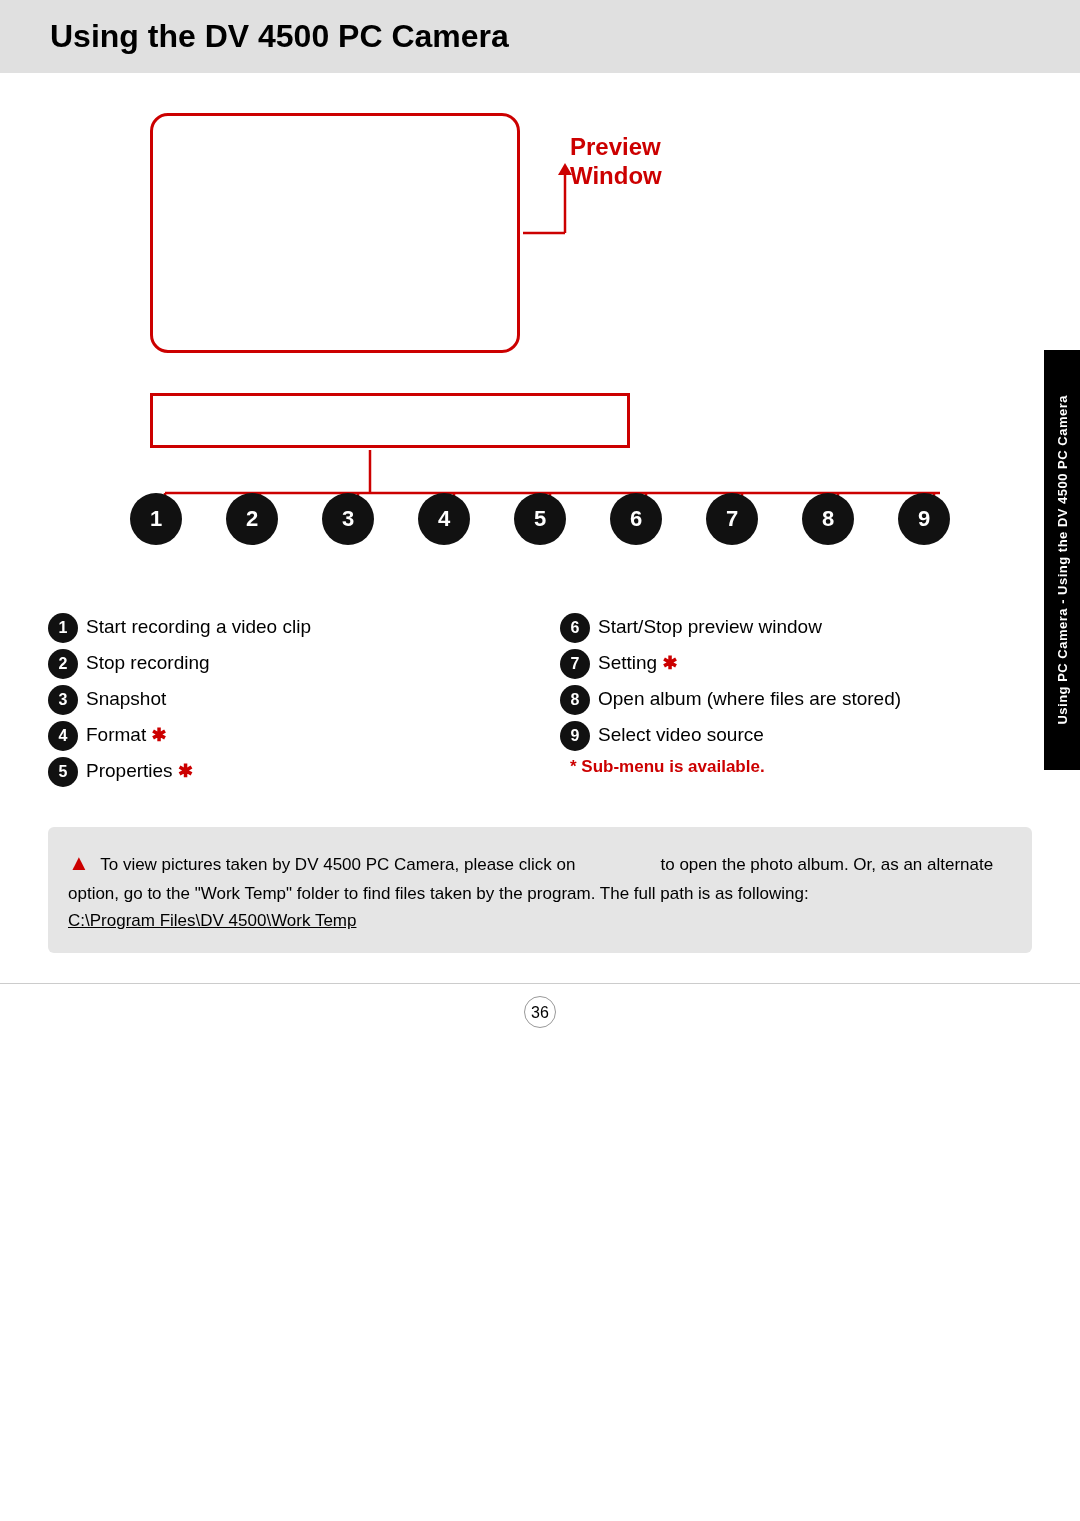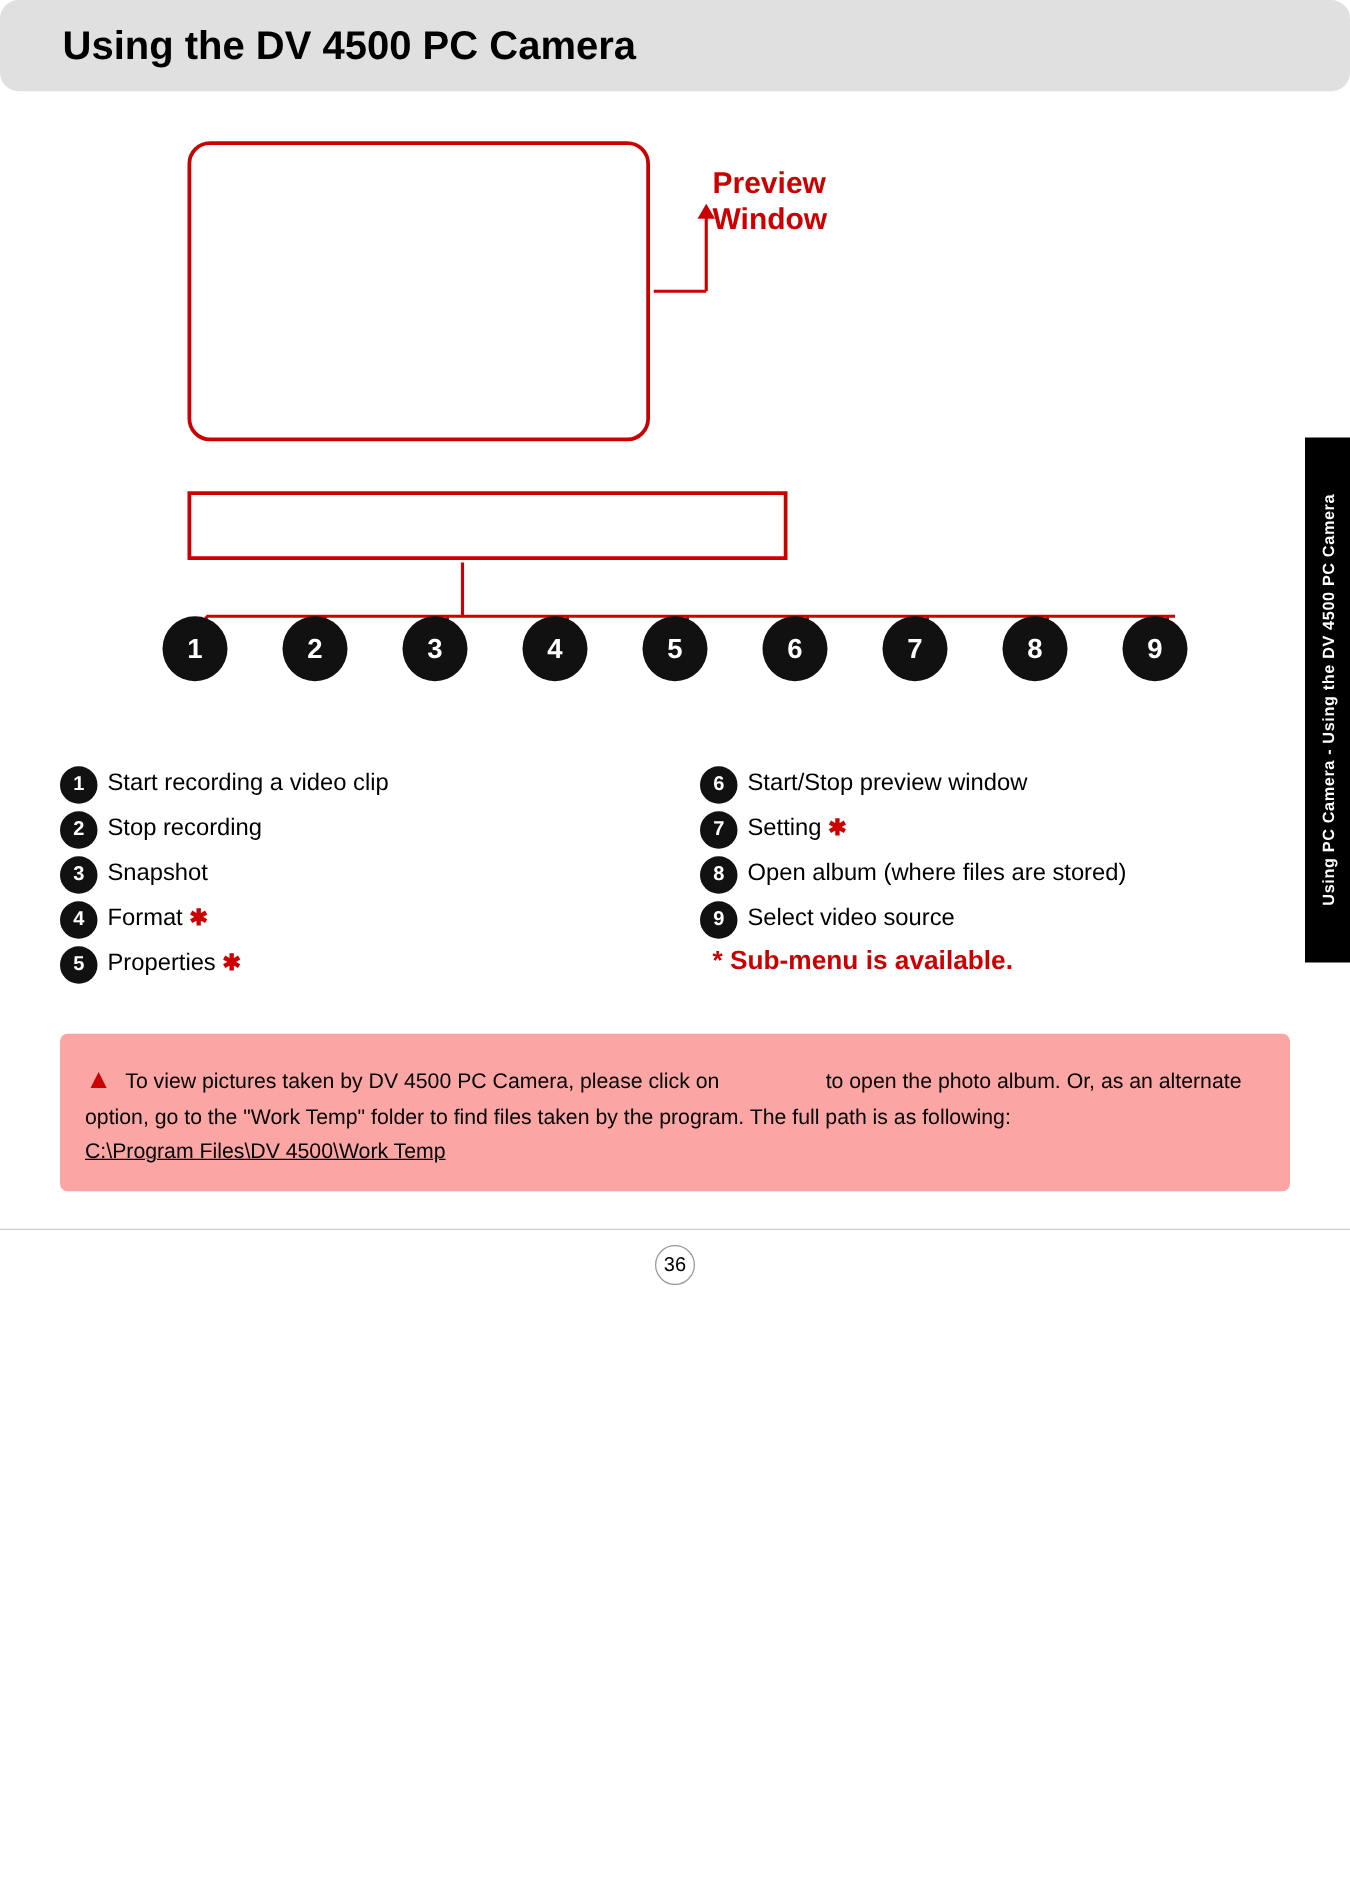--- a/index.html
+++ b/index.html
@@ -42,21 +42,20 @@
       transform: rotate(180deg);
       white-space: nowrap;
       letter-spacing: 0.5px;
     }
 
     
     .page-header {
       background: #e0e0e0;
       padding: 18px 50px;
       margin-bottom: 30px;
-      border-radius: 15px;
     }
 
     .page-header h1 {
       font-size: 32px;
       font-weight: bold;
       color: #000;
     }
 
     
     .main-content {
@@ -177,28 +176,28 @@
     }
 
     .red-star {
       color: #cc0000;
       font-size: 18px;
       font-weight: bold;
     }
 
     .sub-menu-note {
       color: #cc0000;
-      font-size: 21px;
+      font-size: 17px;
       font-weight: bold;
       margin-left: 10px;
     }
 
     
     .notice-box {
-      background: #fca5a5;
+      background: #e5e5e5;
       border-radius: 6px;
       margin: 20px 20px 30px 20px;
       padding: 18px 20px 18px 20px;
       font-size: 17px;
       line-height: 1.6;
       color: #000;
     }
 
     .notice-box .warning-icon {
       color: #cc0000;

